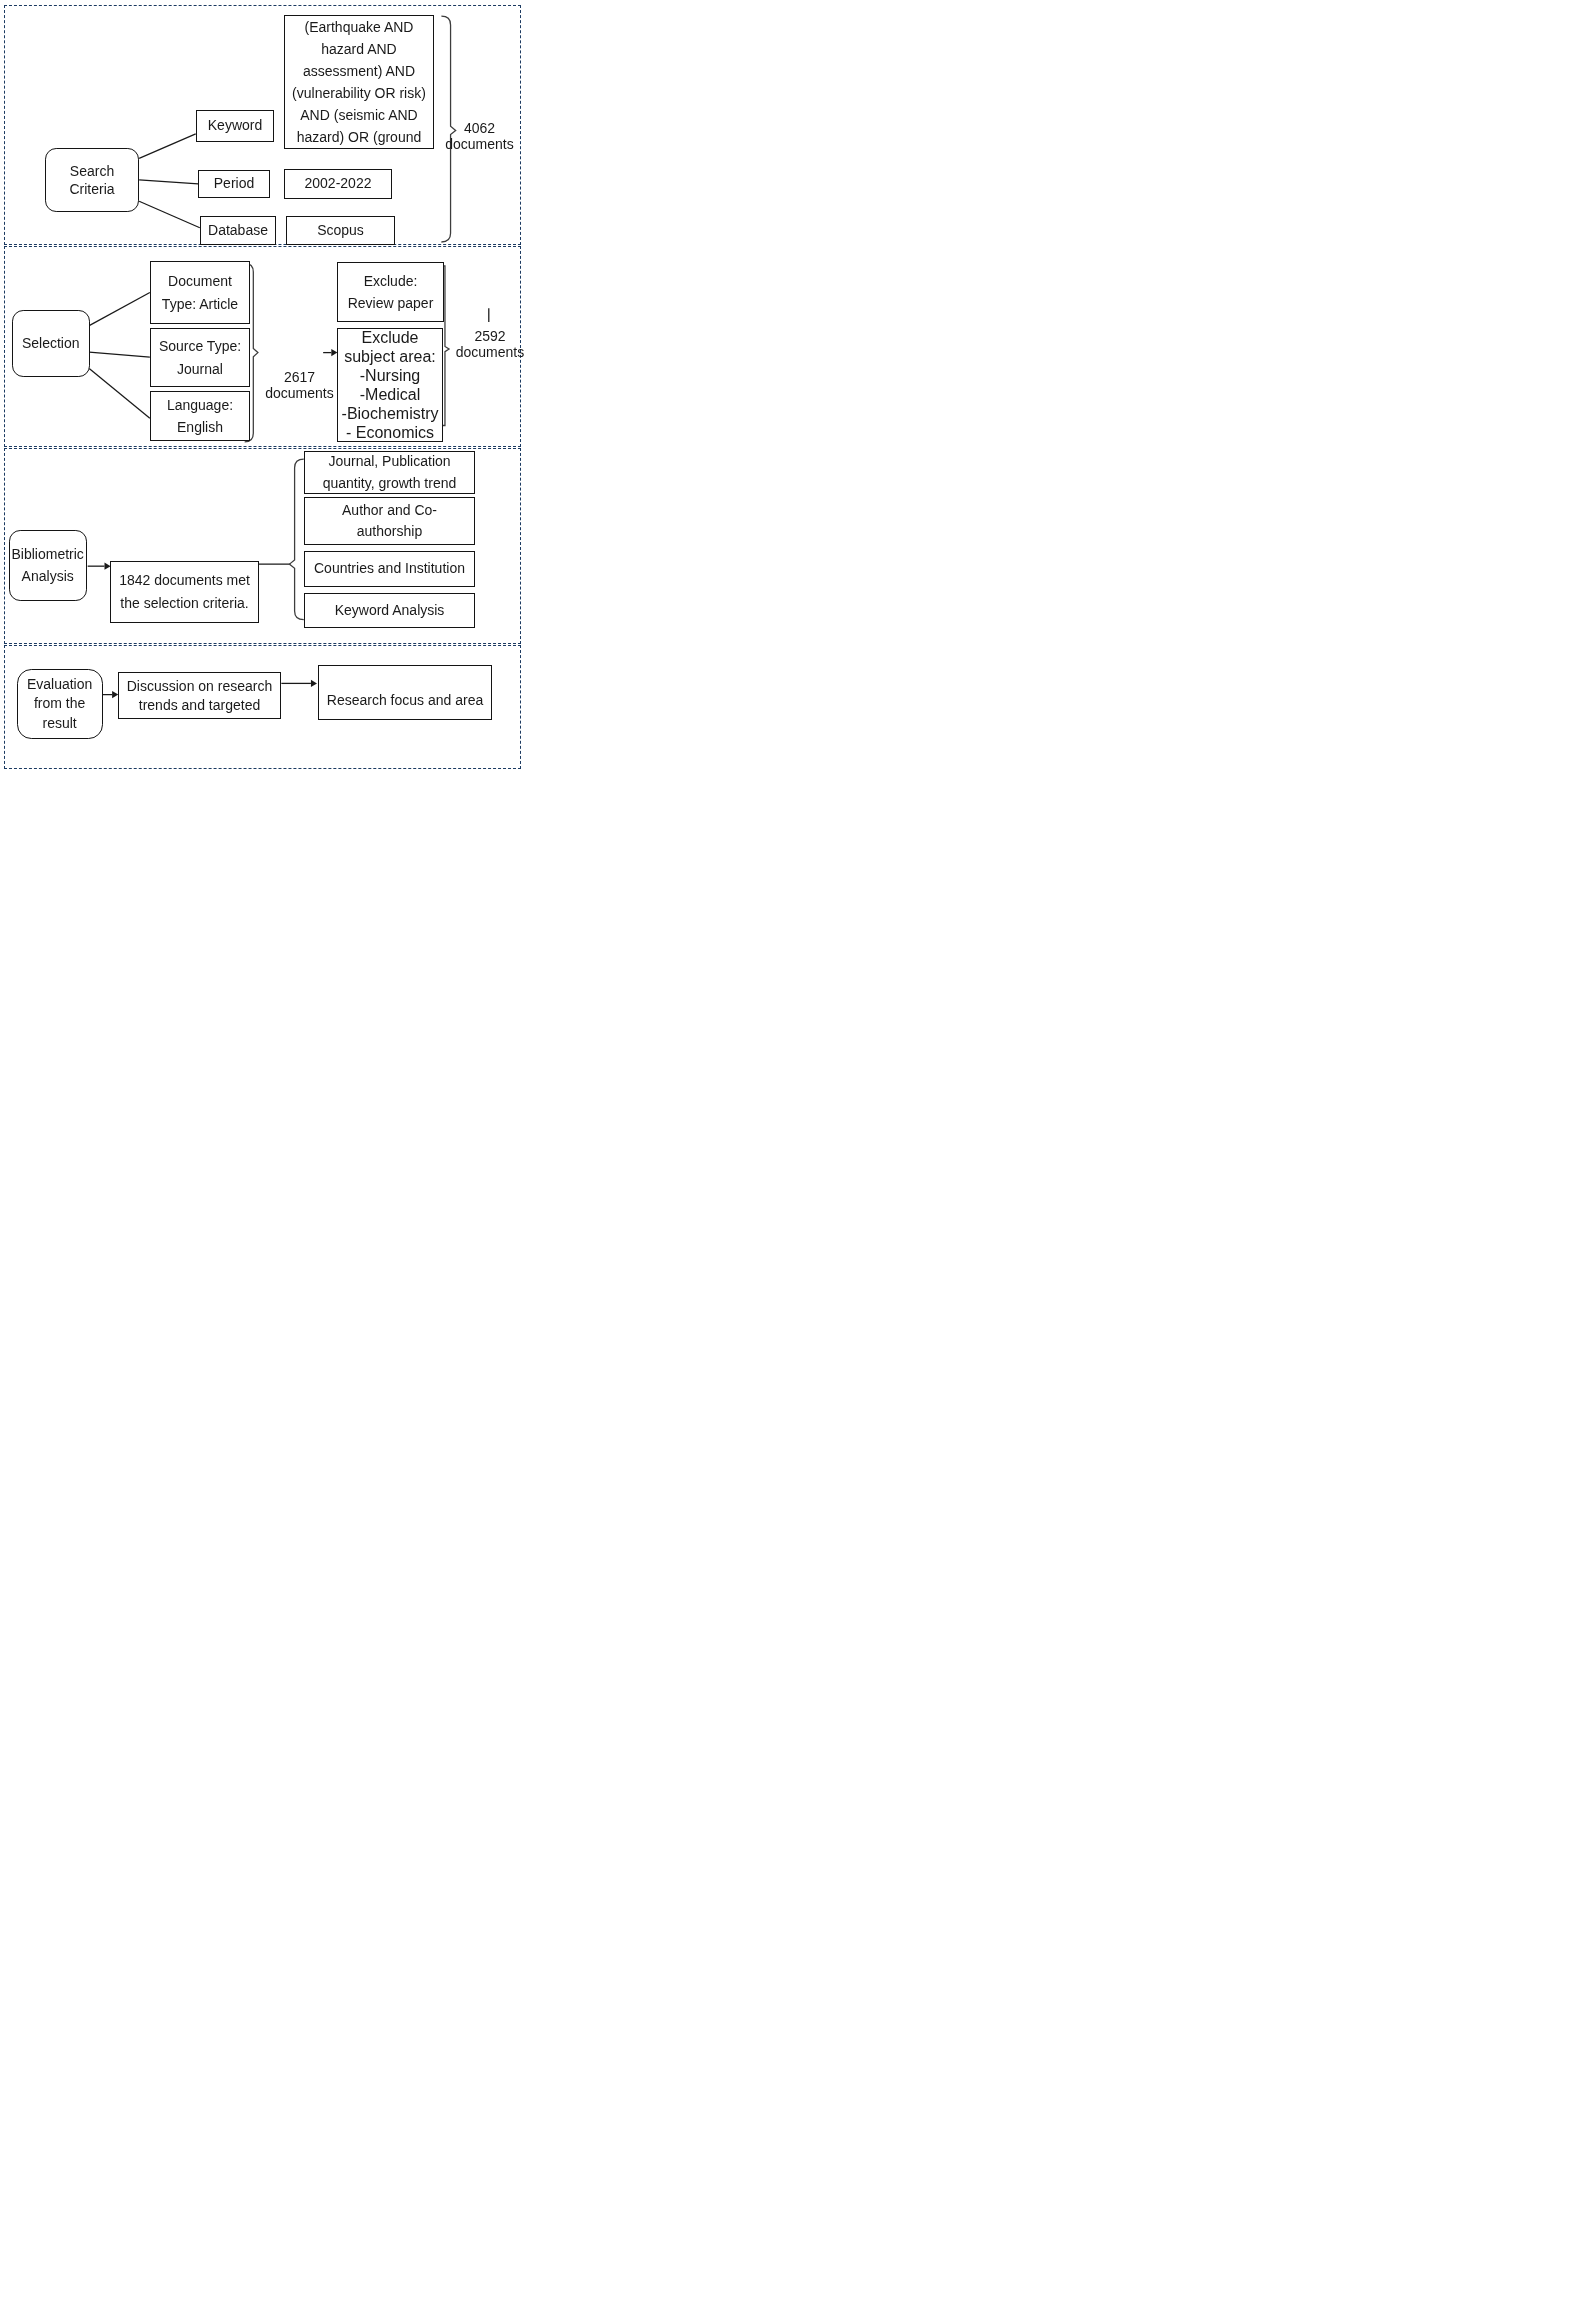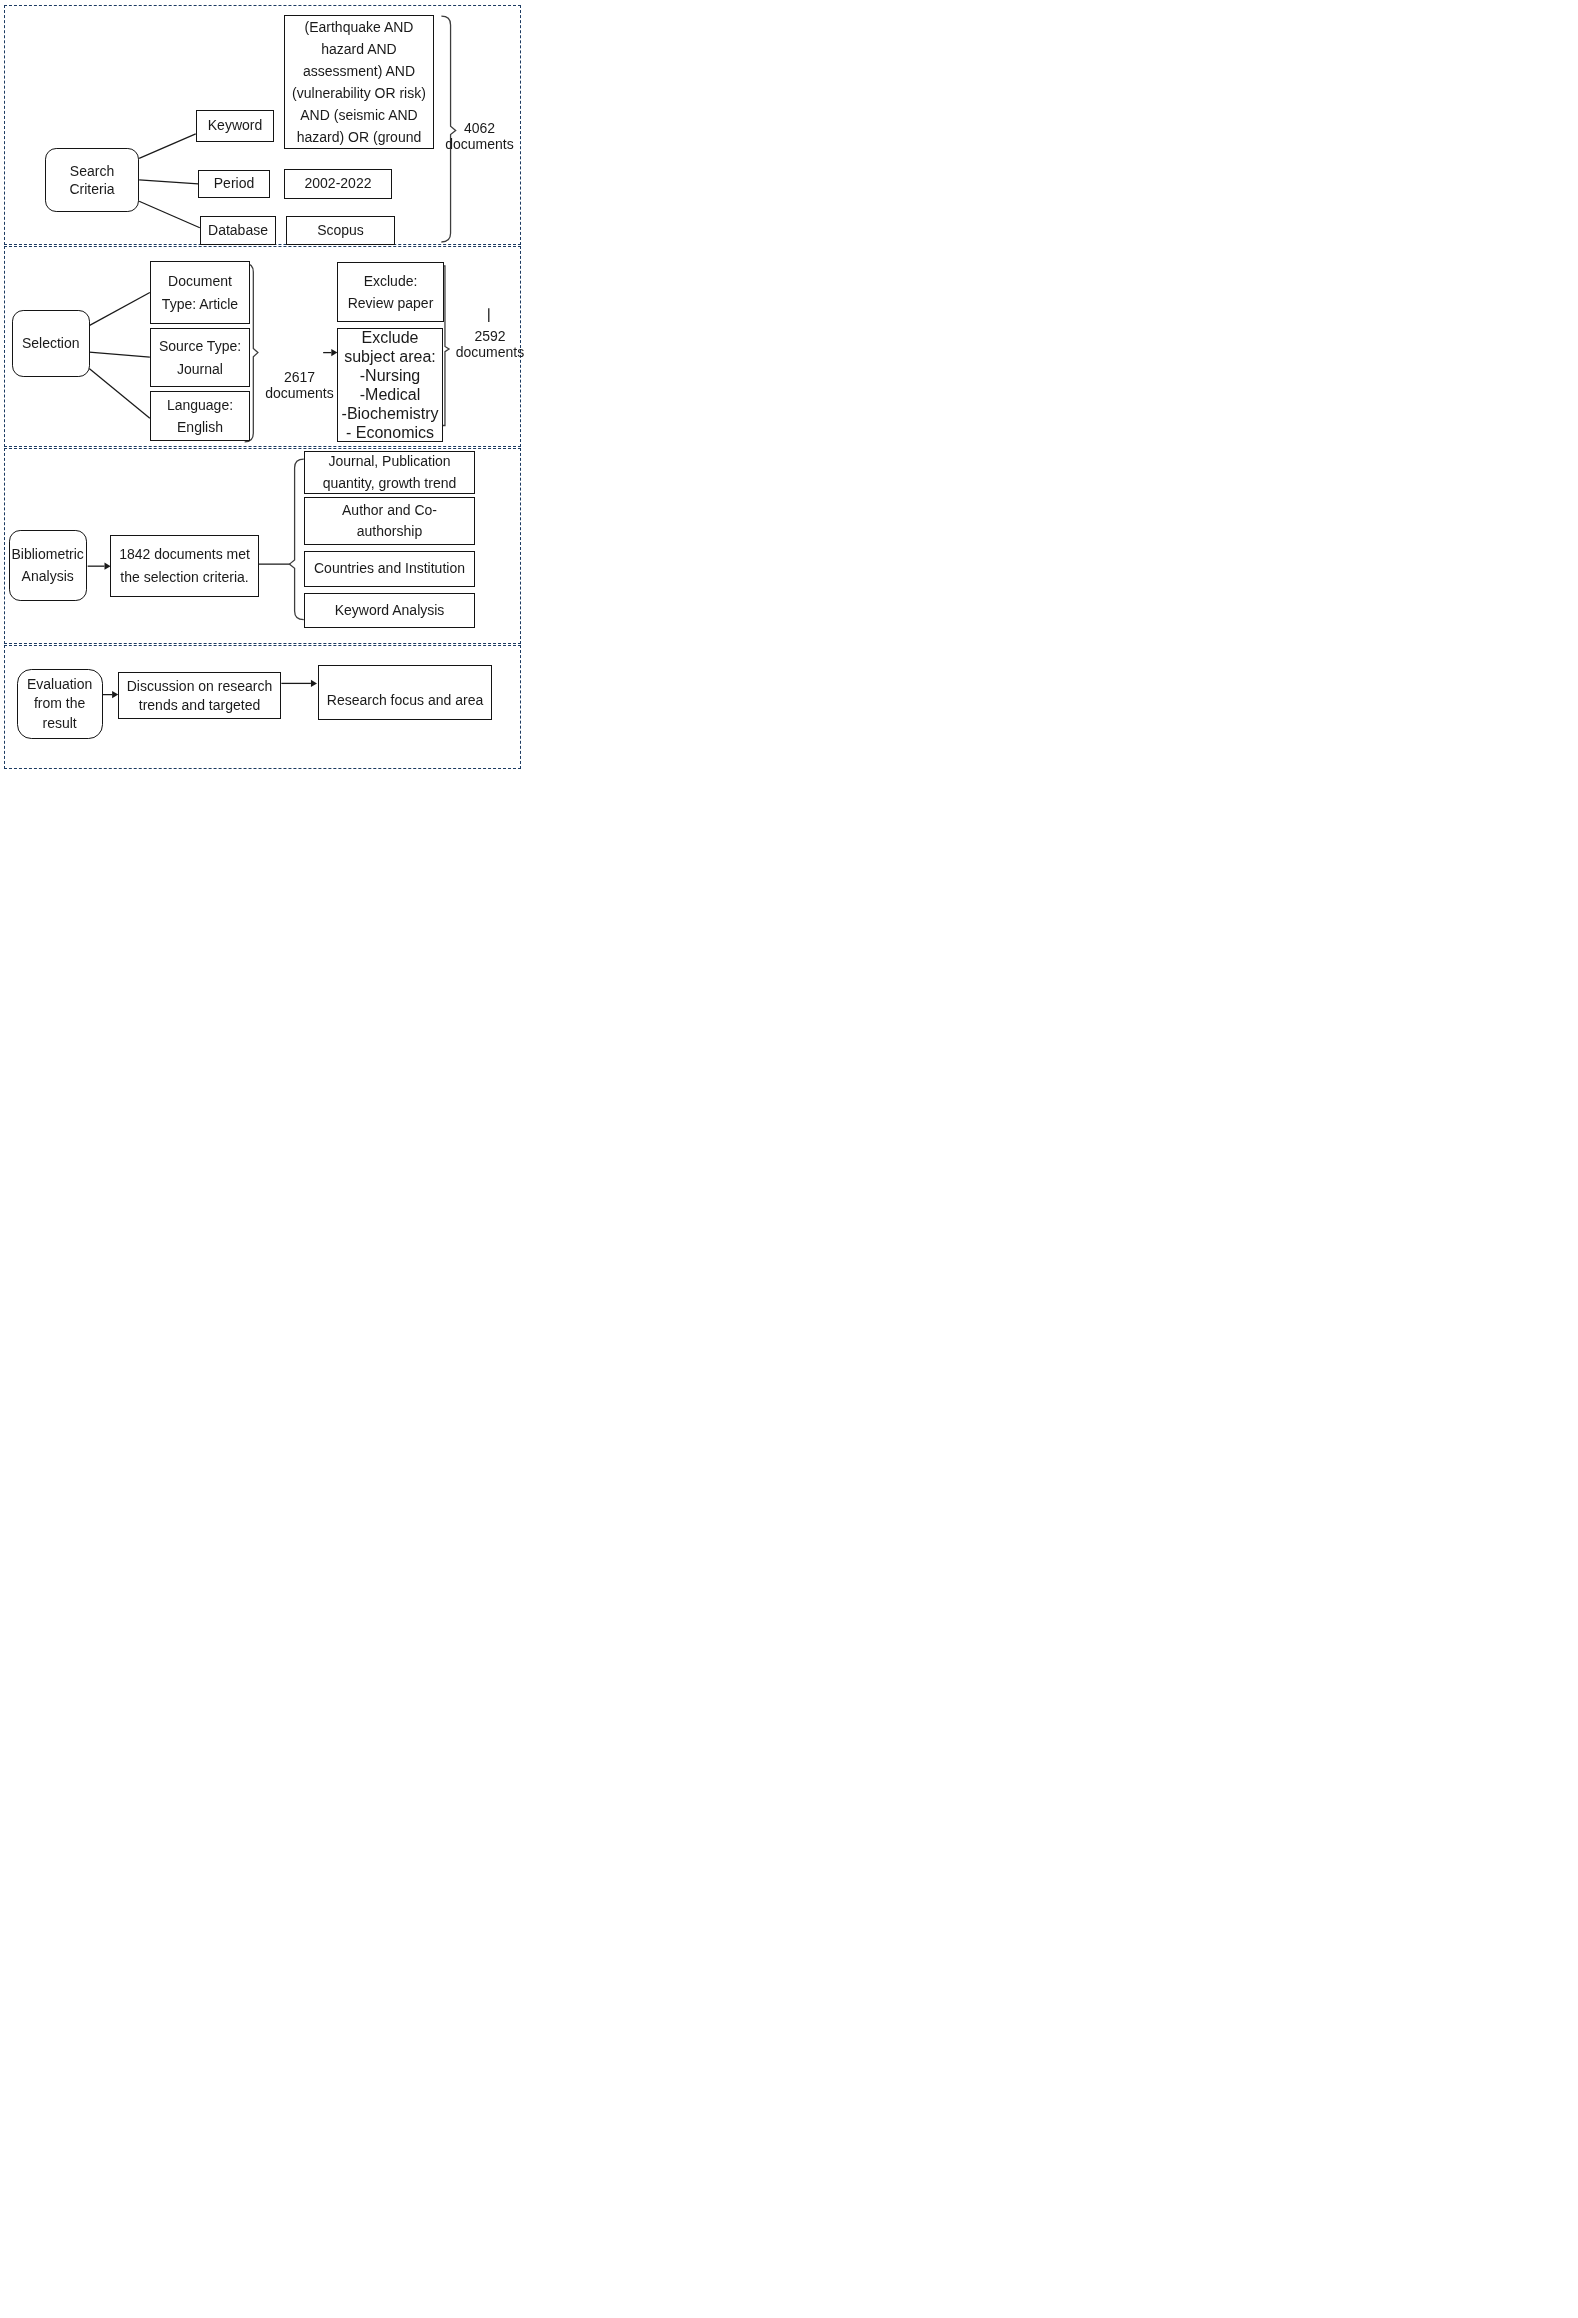--- a/index.html
+++ b/index.html
@@ -136,21 +136,21 @@
   </div>
   <div class="free" style="left:458px;top:327px;width:64px;height:33px;">
     <span class="txt lh31">2592
 documents</span>
   </div>
 
   <div class="box node" style="left:8.7px;top:530px;width:78px;height:71px;">
     <span class="txt lh42">Bibliometric
 Analysis</span>
   </div>
-  <div class="box" style="left:110px;top:535px;width:149px;height:62px;justify-content:center;">
+  <div class="box" style="left:110px;top:561px;width:149px;height:62px;justify-content:center;">
     <span class="txt lh45">1842 documents met
 the selection criteria.</span>
   </div>
   <div class="box" style="left:304px;top:451px;width:171px;height:43px;">
     <span class="txt lh42">Journal, Publication
 quantity, growth trend</span>
   </div>
   <div class="box" style="left:304px;top:497px;width:171px;height:48px;">
     <span class="txt lh42">Author and Co-
 authorship</span>

